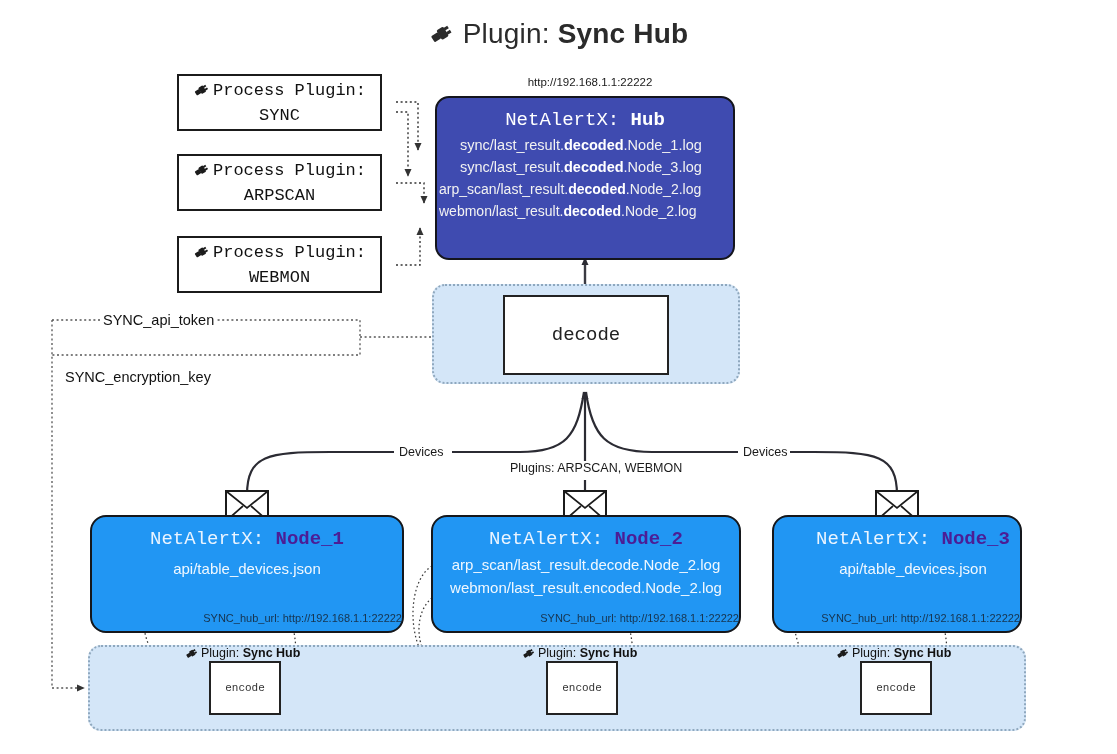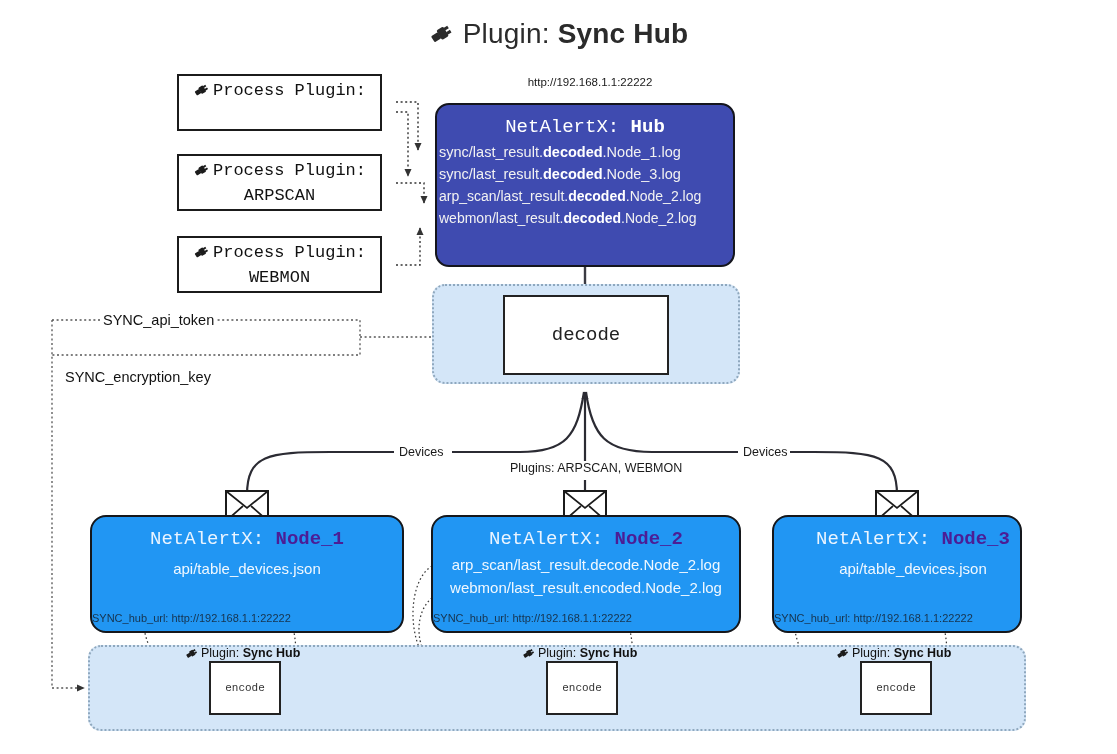--- a/index.html
+++ b/index.html
@@ -14,28 +14,28 @@
   .title{ left:0; top:18px; width:1117px; text-align:center;
           font-size:28px; color:#2b2b2b; letter-spacing:.2px;}
   .title .plug{display:inline-block;vertical-align:-3px;margin-right:6px;}
   .title b{font-weight:bold;}
 
   
   .huburl{ left:470px; top:76px; width:240px; text-align:center;
            font-size:11.5px; color:#1a1a1a;}
 
   
-  .hub{ left:435px; top:103px; width:300px; height:164px;
+  .hub{ left:435px; top:96px; width:300px; height:164px;
         background:#3f4bb0; border:2.5px solid #14151d; border-radius:14px;
         color:#ffffff;}
   .hub-title{ text-align:center; margin-top:11px;
         font-family:"Liberation Mono",monospace; font-size:19px;}
   .hub-title b{font-weight:bold;}
   .hub-line{ font-size:14.5px; color:#f2f2f2; margin-top:6px;
-        padding-left:2px; white-space:nowrap;}
+        padding-left:23px; white-space:nowrap;}
   .hub-line b{font-weight:bold;color:#fff;}
   .hub-line.wide{padding-left:2px;font-size:14px;}
 
   
   .pbox{ width:205px; height:57px; background:#fff;
          border:2px solid #1b1b1b; box-sizing:border-box;
          font-family:"Liberation Mono",monospace; font-size:17px; color:#111;
          text-align:center; line-height:1.28; padding-top:4px;}
   .pbox .l1{white-space:nowrap;}
   .pbox .plug{display:inline-block;vertical-align:-3px;margin-right:1px;}
@@ -55,21 +55,21 @@
   
   .nbox{ height:118px; background:#2196f3; border:2.5px solid #15171b;
          border-radius:16px; box-sizing:border-box; color:#fff;}
   .nbox .ntitle{ text-align:center; margin-top:11px;
          font-family:"Liberation Mono",monospace; font-size:19px; color:#eaf4ff;}
   .nbox .ntitle b{font-weight:bold;color:#4c1d95;}
   .nbox .nline{ text-align:center; font-size:15px; color:#f0f8ff; margin-top:10px;
          white-space:nowrap;}
   .nbox .nline.tight{margin-top:6px;}
   .nbox .nurl{ position:absolute; left:0; width:100%; bottom:7px;
-         text-align:left; font-size:11px; color:#17334d; white-space:nowrap;}
+         text-align:right; font-size:11px; color:#17334d; white-space:nowrap;}
 
   
   .band{ left:88px; top:645px; width:938px; height:86px;
          background:#d4e6f8; border:2px dotted #8fa8be; border-radius:13px;}
   .ebox{ width:72px; height:54px; background:#fff; border:2px solid #222;
          box-sizing:border-box; display:flex; align-items:center;
          justify-content:center;
          font-family:"Liberation Mono",monospace; font-size:11px; color:#333;}
   .elabel{ font-size:12.5px; color:#111; white-space:nowrap;}
   .elabel b{font-weight:bold;}
@@ -191,20 +191,21 @@
         <svg width="19" height="17" viewBox="0 0 28 26">
           <g transform="rotate(-32 14 13)">
             <rect x="2" y="9.5" width="8" height="7" rx="1.2" fill="#1b1b1b"></rect>
             <rect x="9.5" y="7.5" width="8" height="11" rx="1.6" fill="#1b1b1b"></rect>
             <rect x="17" y="9" width="4.5" height="3" fill="#1b1b1b"></rect>
             <rect x="17" y="14" width="4.5" height="3" fill="#1b1b1b"></rect>
           </g>
         </svg>
       </span><span>Process Plugin:</span>
     </div>
+    <div>SYNC</div>
   </div>
 
   <div class="node-abs pbox" style="left:177px;top:154px;">
     <div class="l1">
       <span class="plug">
         <svg width="19" height="17" viewBox="0 0 28 26">
           <g transform="rotate(-32 14 13)">
             <rect x="2" y="9.5" width="8" height="7" rx="1.2" fill="#1b1b1b"></rect>
             <rect x="9.5" y="7.5" width="8" height="11" rx="1.6" fill="#1b1b1b"></rect>
             <rect x="17" y="9" width="4.5" height="3" fill="#1b1b1b"></rect>

